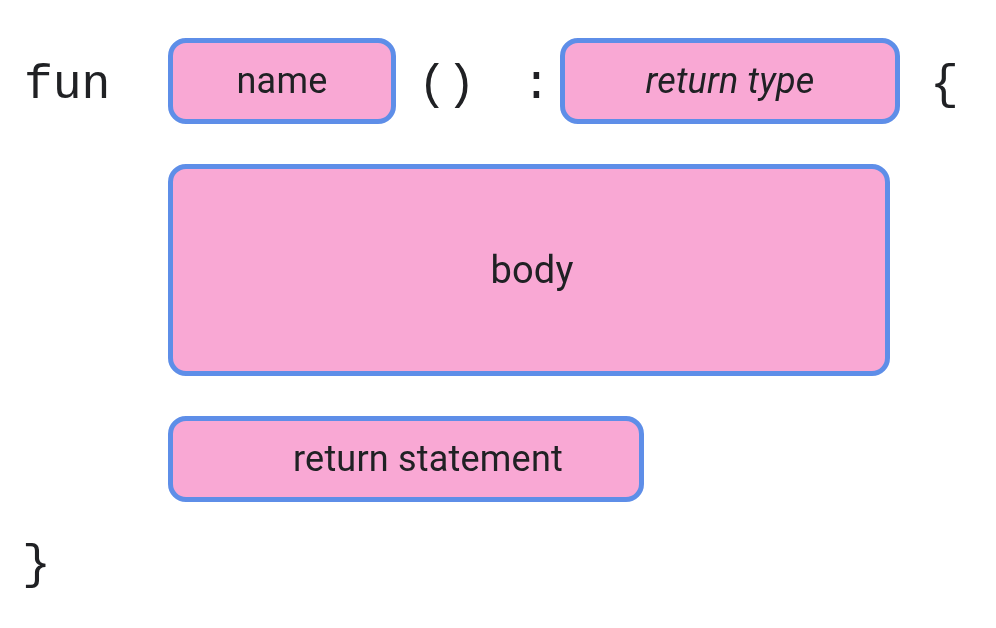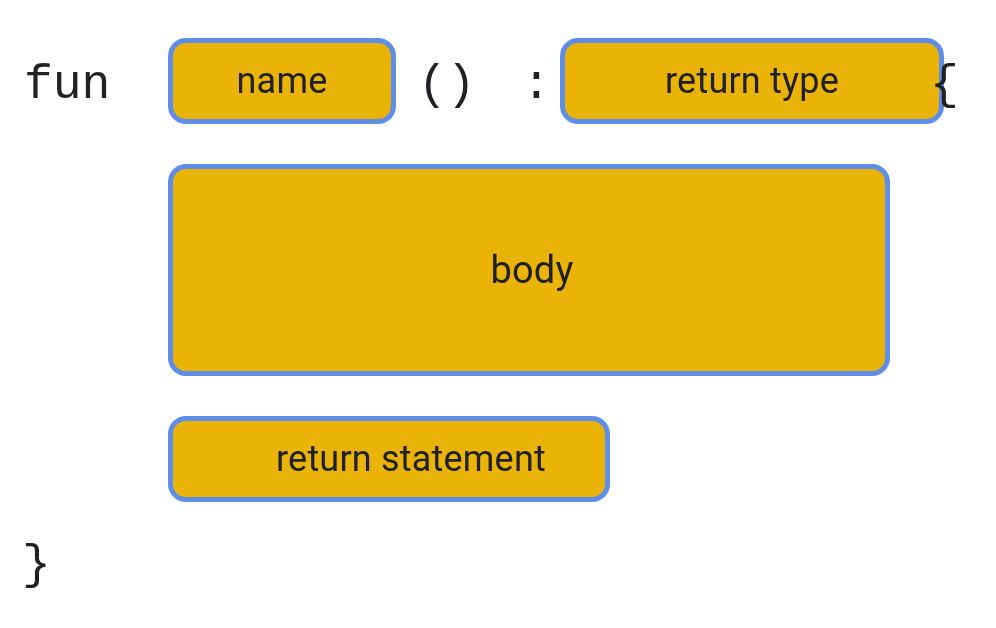--- a/index.html
+++ b/index.html
@@ -20,21 +20,21 @@
       color: #202124;
     }
     .sans {
       font-family: -apple-system, BlinkMacSystemFont, "Segoe UI", Roboto, Helvetica, Arial, sans-serif;
       color: #202124;
       letter-spacing: 0.2px;
     }
     .slot {
       border: 5px solid #5e8ee8;
       border-radius: 18px;
-      background: #eab308;
+      background: #f9a8d4;
       display: flex;
       align-items: center;
       justify-content: center;
       font-size: 36px;
       position: absolute;
     }
     .slot.big {
       border-width: 5px;
     }
     
@@ -58,43 +58,44 @@
     }
     .colon {
       position: absolute;
       left: 522px;
       top: 58px;
       font-size: 48px;
     }
     .slot-return-type {
       left: 560px;
       top: 38px;
-      width: 384px;
+      width: 340px;
       height: 86px;
+      font-style: italic;
     }
     .brace-open {
       position: absolute;
       left: 930px;
       top: 58px;
       font-size: 48px;
     }
     
     .slot-body {
       left: 168px;
       top: 164px;
       width: 722px;
       height: 212px;
       font-size: 38px;
       padding-left: 6px;
     }
     
     .slot-return-stmt {
       left: 168px;
       top: 416px;
-      width: 442px;
+      width: 476px;
       height: 86px;
       padding-left: 44px;
     }
     
     .brace-close {
       position: absolute;
       left: 22px;
       top: 538px;
       font-size: 48px;
     }

